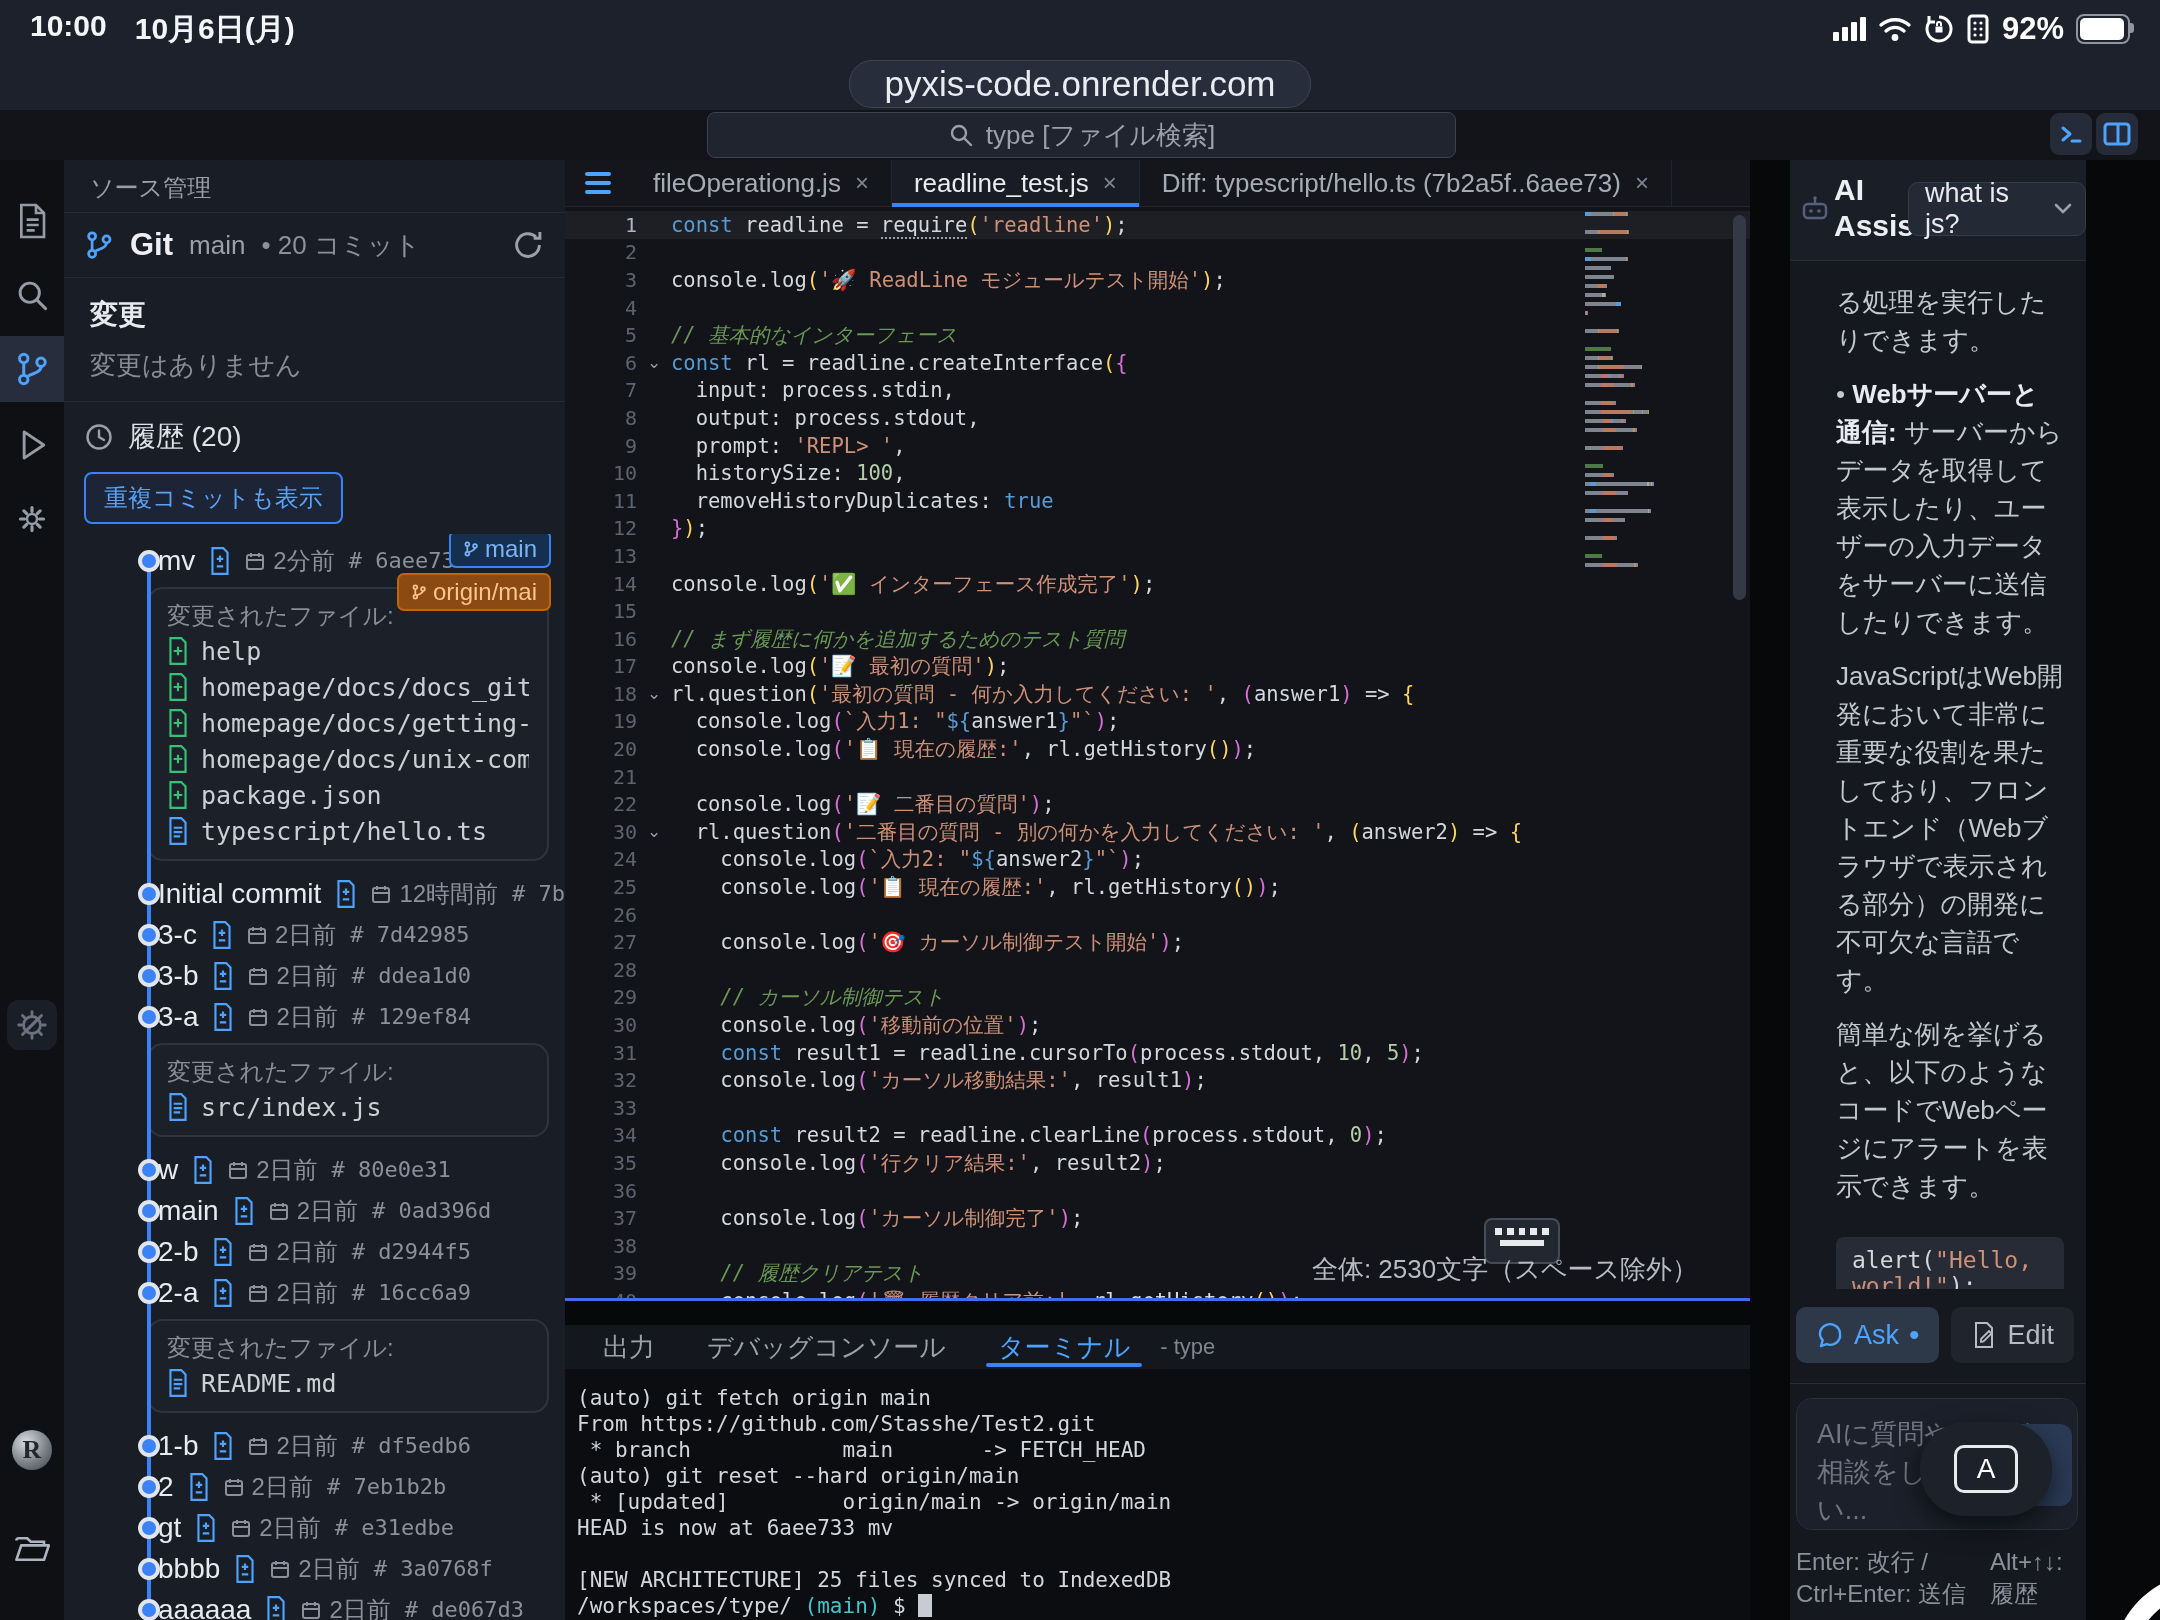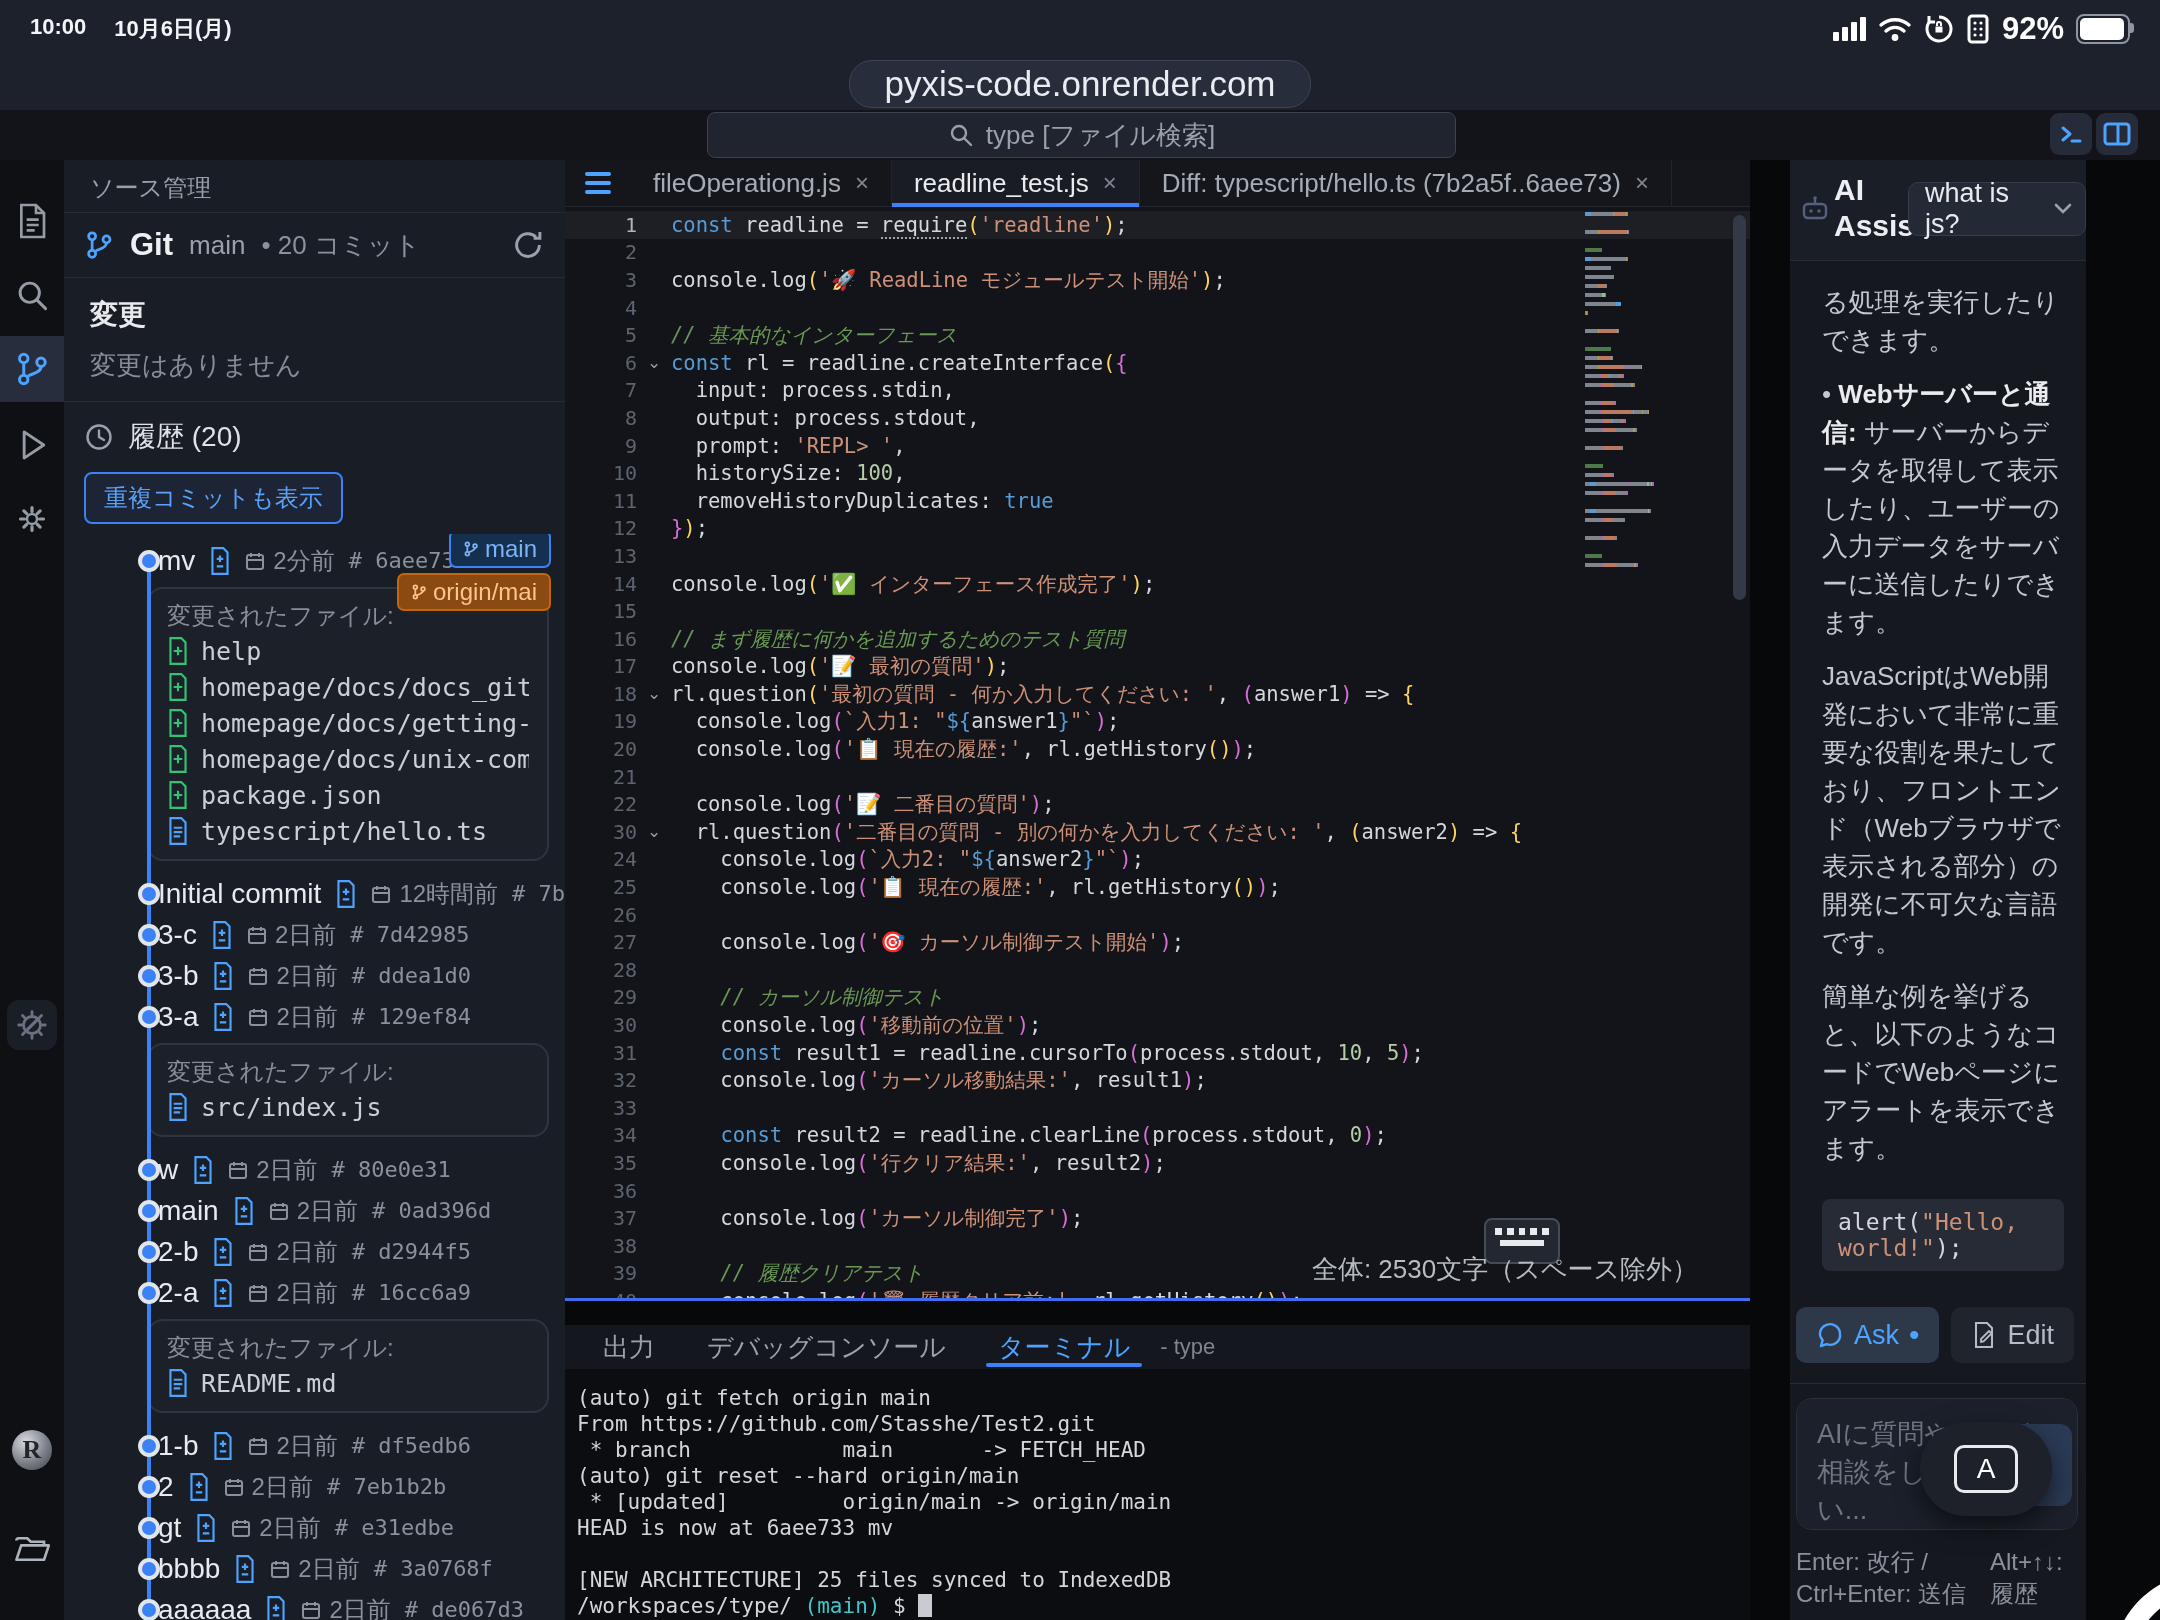--- a/index.html
+++ b/index.html
@@ -2,21 +2,21 @@
 <html><head>
 <meta charset="utf-8">
 <style>
   html,body{margin:0;padding:0;background:#000;}
   .app{position:relative;width:2160px;height:1620px;background:#070809;overflow:hidden;
        font-family:"Liberation Sans",sans-serif;color:#d6d9de;}
   svg{display:block;}
   
   .statusbar{position:absolute;left:0;top:0;width:2160px;height:58px;background:#1c212b;
     display:flex;align-items:center;justify-content:space-between;padding:0 30px;box-sizing:border-box;}
-  .st-left{display:flex;gap:28px;font-size:22px;font-weight:bold;color:#f3f5f8;}
+  .st-left{display:flex;gap:28px;font-size:30px;font-weight:bold;color:#f3f5f8;}
   .st-right{display:flex;align-items:center;gap:12px;color:#fff;}
   .sigbars{display:flex;align-items:flex-end;gap:3px;}
   .sigbars i{display:block;width:6px;background:#fff;border-radius:1px;}
   .pct{font-size:31px;font-weight:bold;}
   .batt{position:relative;width:50px;height:26px;border:2px solid #8f96a2;border-radius:8px;}
   .batt i{position:absolute;left:2px;top:2px;bottom:2px;width:88%;background:#fff;border-radius:5px;}
   .batt:after{content:"";position:absolute;right:-6px;top:7px;width:4px;height:10px;background:#8f96a2;border-radius:0 3px 3px 0;}
   
   .browserrow{position:absolute;left:0;top:58px;width:2160px;height:52px;background:#1c212b;
     display:flex;align-items:center;justify-content:center;}
@@ -121,21 +121,21 @@
   
   .aipanel{position:absolute;left:1790px;top:160px;width:296px;height:1460px;background:#15181f;
     display:flex;flex-direction:column;box-sizing:border-box;}
   .ai-head{position:relative;height:100px;background:#1a1e26;border-bottom:1px solid #272c37;flex:none;}
   .ai-robot{position:absolute;left:10px;top:34px;}
   .ai-title{position:absolute;left:44px;top:12px;width:120px;font-size:30px;line-height:36px;
     font-weight:bold;color:#eceef2;}
   .ai-drop{position:absolute;right:0;top:22px;width:178px;height:54px;background:#242936;
     border:1px solid #353c4a;border-radius:10px;display:flex;align-items:center;gap:10px;
     padding:0 12px 0 16px;box-sizing:border-box;font-size:27px;color:#e8eaee;}
-  .ai-msgs{flex:1;overflow:hidden;padding:6px 22px 0 32px;}
+  .ai-msgs{flex:1;overflow:hidden;padding:6px 22px 0 46px;}
   .ai-msgs p{margin:16px 0;font-size:26px;line-height:38px;color:#c3c7ce;}
   .ai-msgs p b{color:#e9ebf0;}
   .ai-code{margin:16px 0;background:#262b35;border-radius:8px;padding:10px 16px;
     font-family:"DejaVu Sans Mono",monospace;font-size:23px;display:inline-block;}
   .ai-actions{flex:none;display:flex;justify-content:flex-end;gap:12px;padding:18px 12px 20px;}
   .ai-btn{display:flex;align-items:center;gap:10px;height:56px;padding:0 20px;border-radius:10px;font-size:27px;}
   .ai-btn.ask{background:#2d3849;color:#4da3ff;}
   .ai-btn.ask .dot{font-size:30px;line-height:10px;}
   .ai-btn.edit{background:#20242d;color:#b6bcc5;}
   .ai-inputwrap{flex:none;border-top:1px solid #272c37;padding:14px 8px 0 6px;position:relative;}

